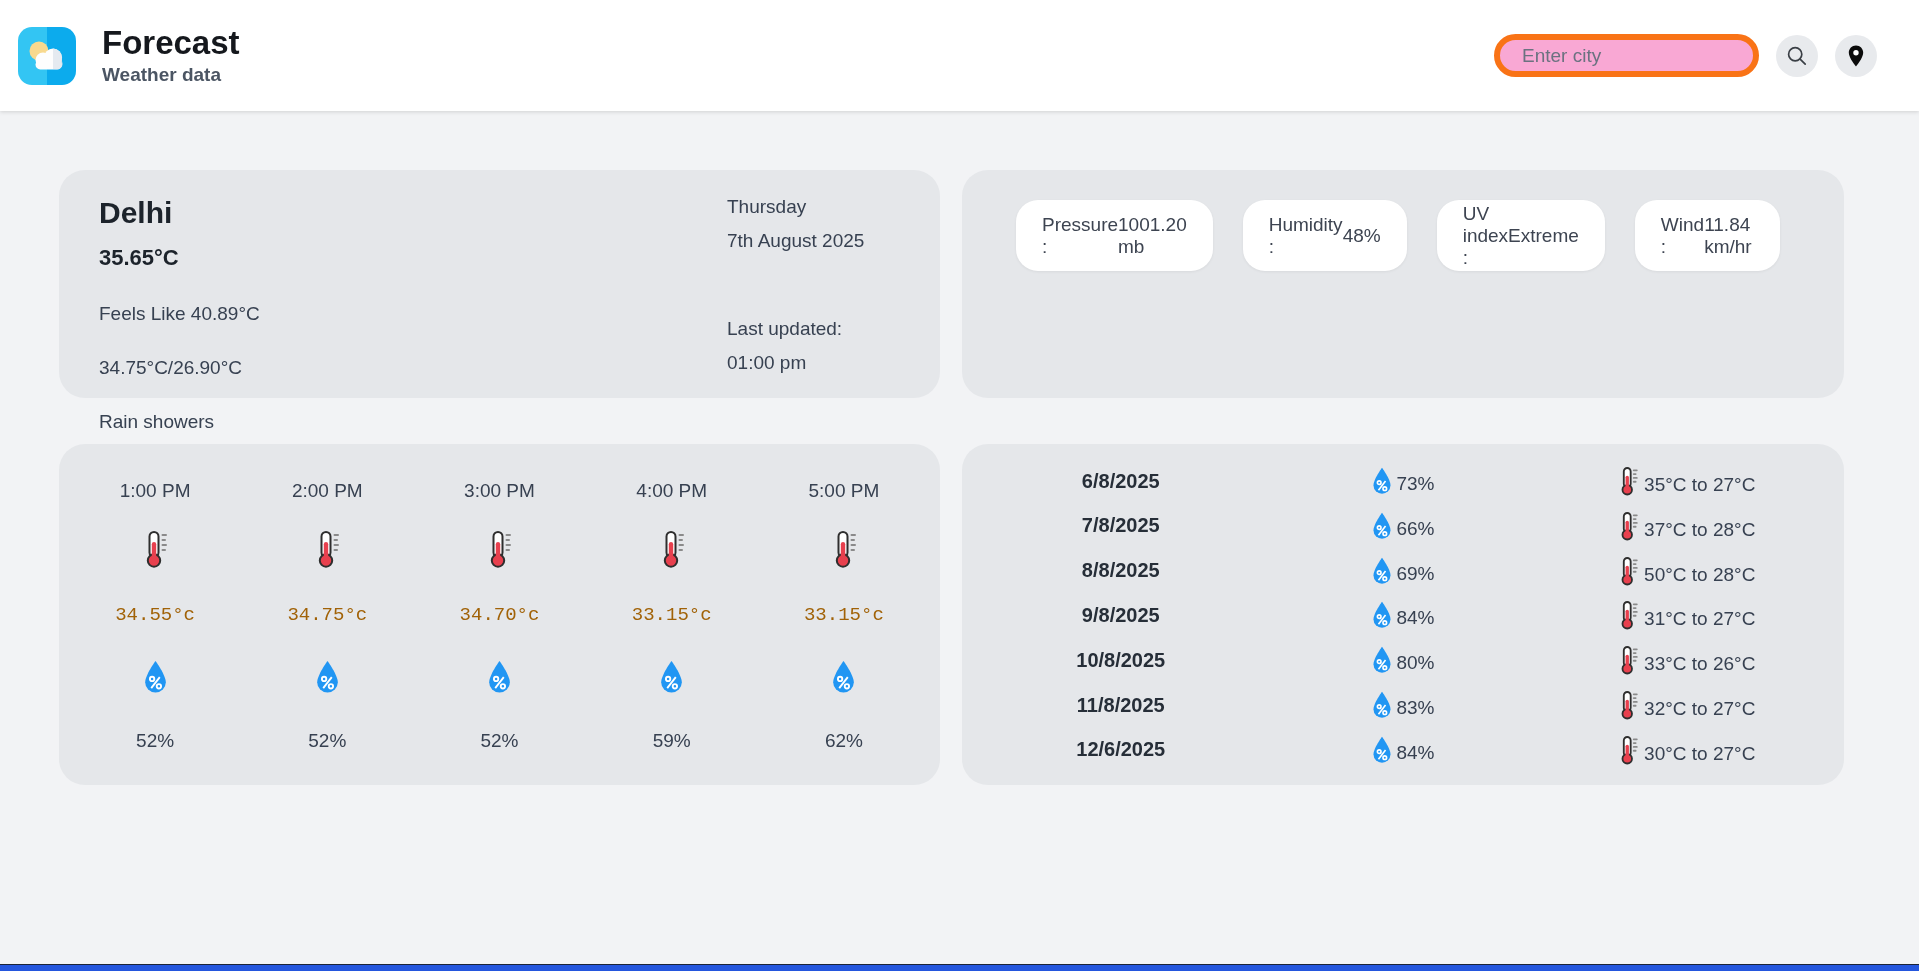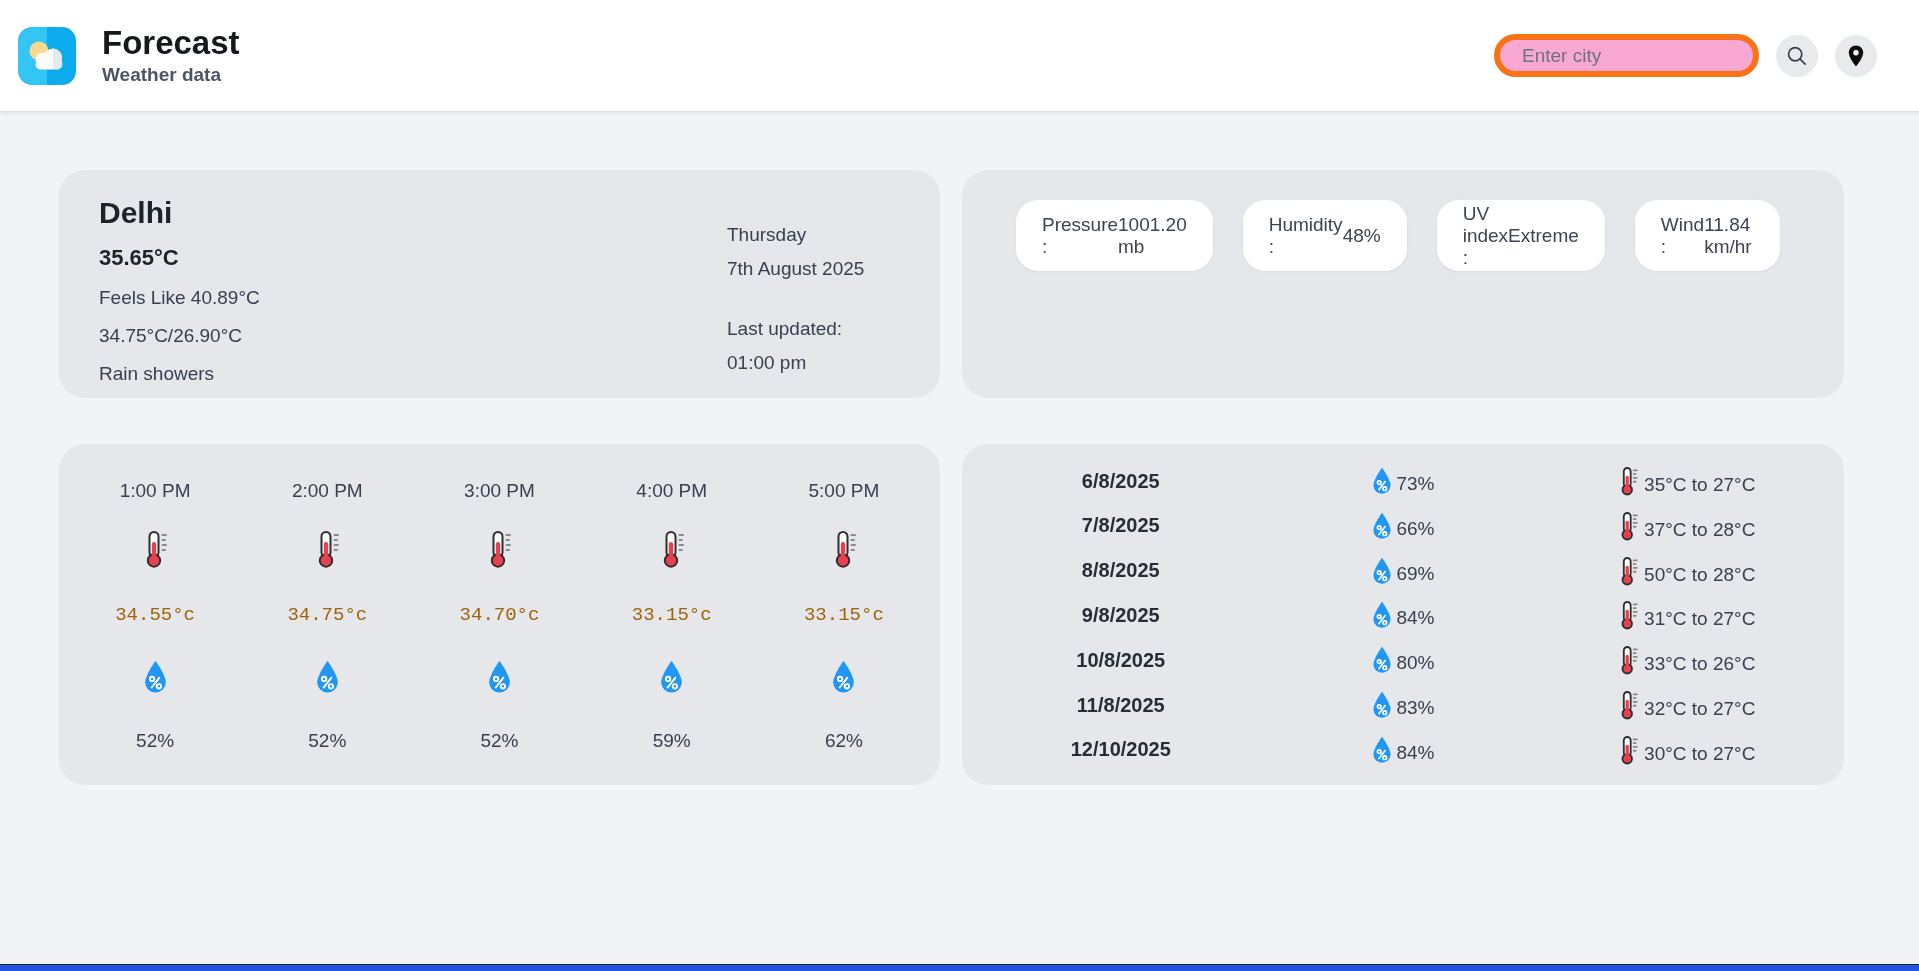--- a/index.html
+++ b/index.html
@@ -58,23 +58,23 @@
   }
 
   
   .current-card {
     width: 881px; height: 228px;
     display: flex; justify-content: space-between;
     padding: 26px 38px 24px 40px;
   }
   .city-name { font-size: 30px; font-weight: bold; color: #1c232b; }
   .current-temp { font-size: 22px; font-weight: bold; color: #1c232b; margin-top: 15px; }
-  .current-line { font-size: 19px; color: #374151; margin-top: 16px; }
+  .current-line { font-size: 19px; color: #374151; margin-top: 32px; }
   .current-right { display: flex; flex-direction: column; width: 175px; text-align: left; }
-  .day-line { font-size: 19px; color: #374151; margin-top: 28px; }
+  .day-line { font-size: 19px; color: #374151; }
   .date-line { font-size: 19px; color: #374151; margin-top: 12px; }
   .updated-label { font-size: 19px; color: #374151; margin-top: auto; }
   .updated-time { font-size: 19px; color: #374151; margin-top: 12px; }
 
   
   .metrics-card {
     width: 882px; height: 228px;
     padding: 30px 64px 22px 54px;
     display: grid;
     grid-template-columns: 1fr 1fr 1fr 1fr;
@@ -568,21 +568,21 @@
                   <line x1="24.5" y1="15" x2="28.5" y2="15"></line>
                   <line x1="24.5" y1="20" x2="27" y2="20"></line>
                 </g>
               </svg>
           </span>
           <span>32°C to 27°C</span>
         </div>
       </div>
 
       <div class="daily-row">
-        <div class="daily-date">12/10/2025</div>
+        <div class="daily-date">12/6/2025</div>
         <div class="daily-hum">
           <span>
             <svg width="22" height="28" viewBox="0 0 24 31">
                 <path d="M12 .8C12 .8 2.6 13.6 2.6 20.2a9.4 9.4 0 0 0 18.8 0C21.4 13.6 12 .8 12 .8Z" fill="#2196f3"></path>
                 <g stroke="#ffffff" stroke-width="1.8" fill="none">
                   <circle cx="8.9" cy="17.3" r="2"></circle>
                   <circle cx="15.1" cy="24" r="2"></circle>
                   <line x1="15.9" y1="15.6" x2="8.1" y2="25.7"></line>
                 </g>
               </svg>

